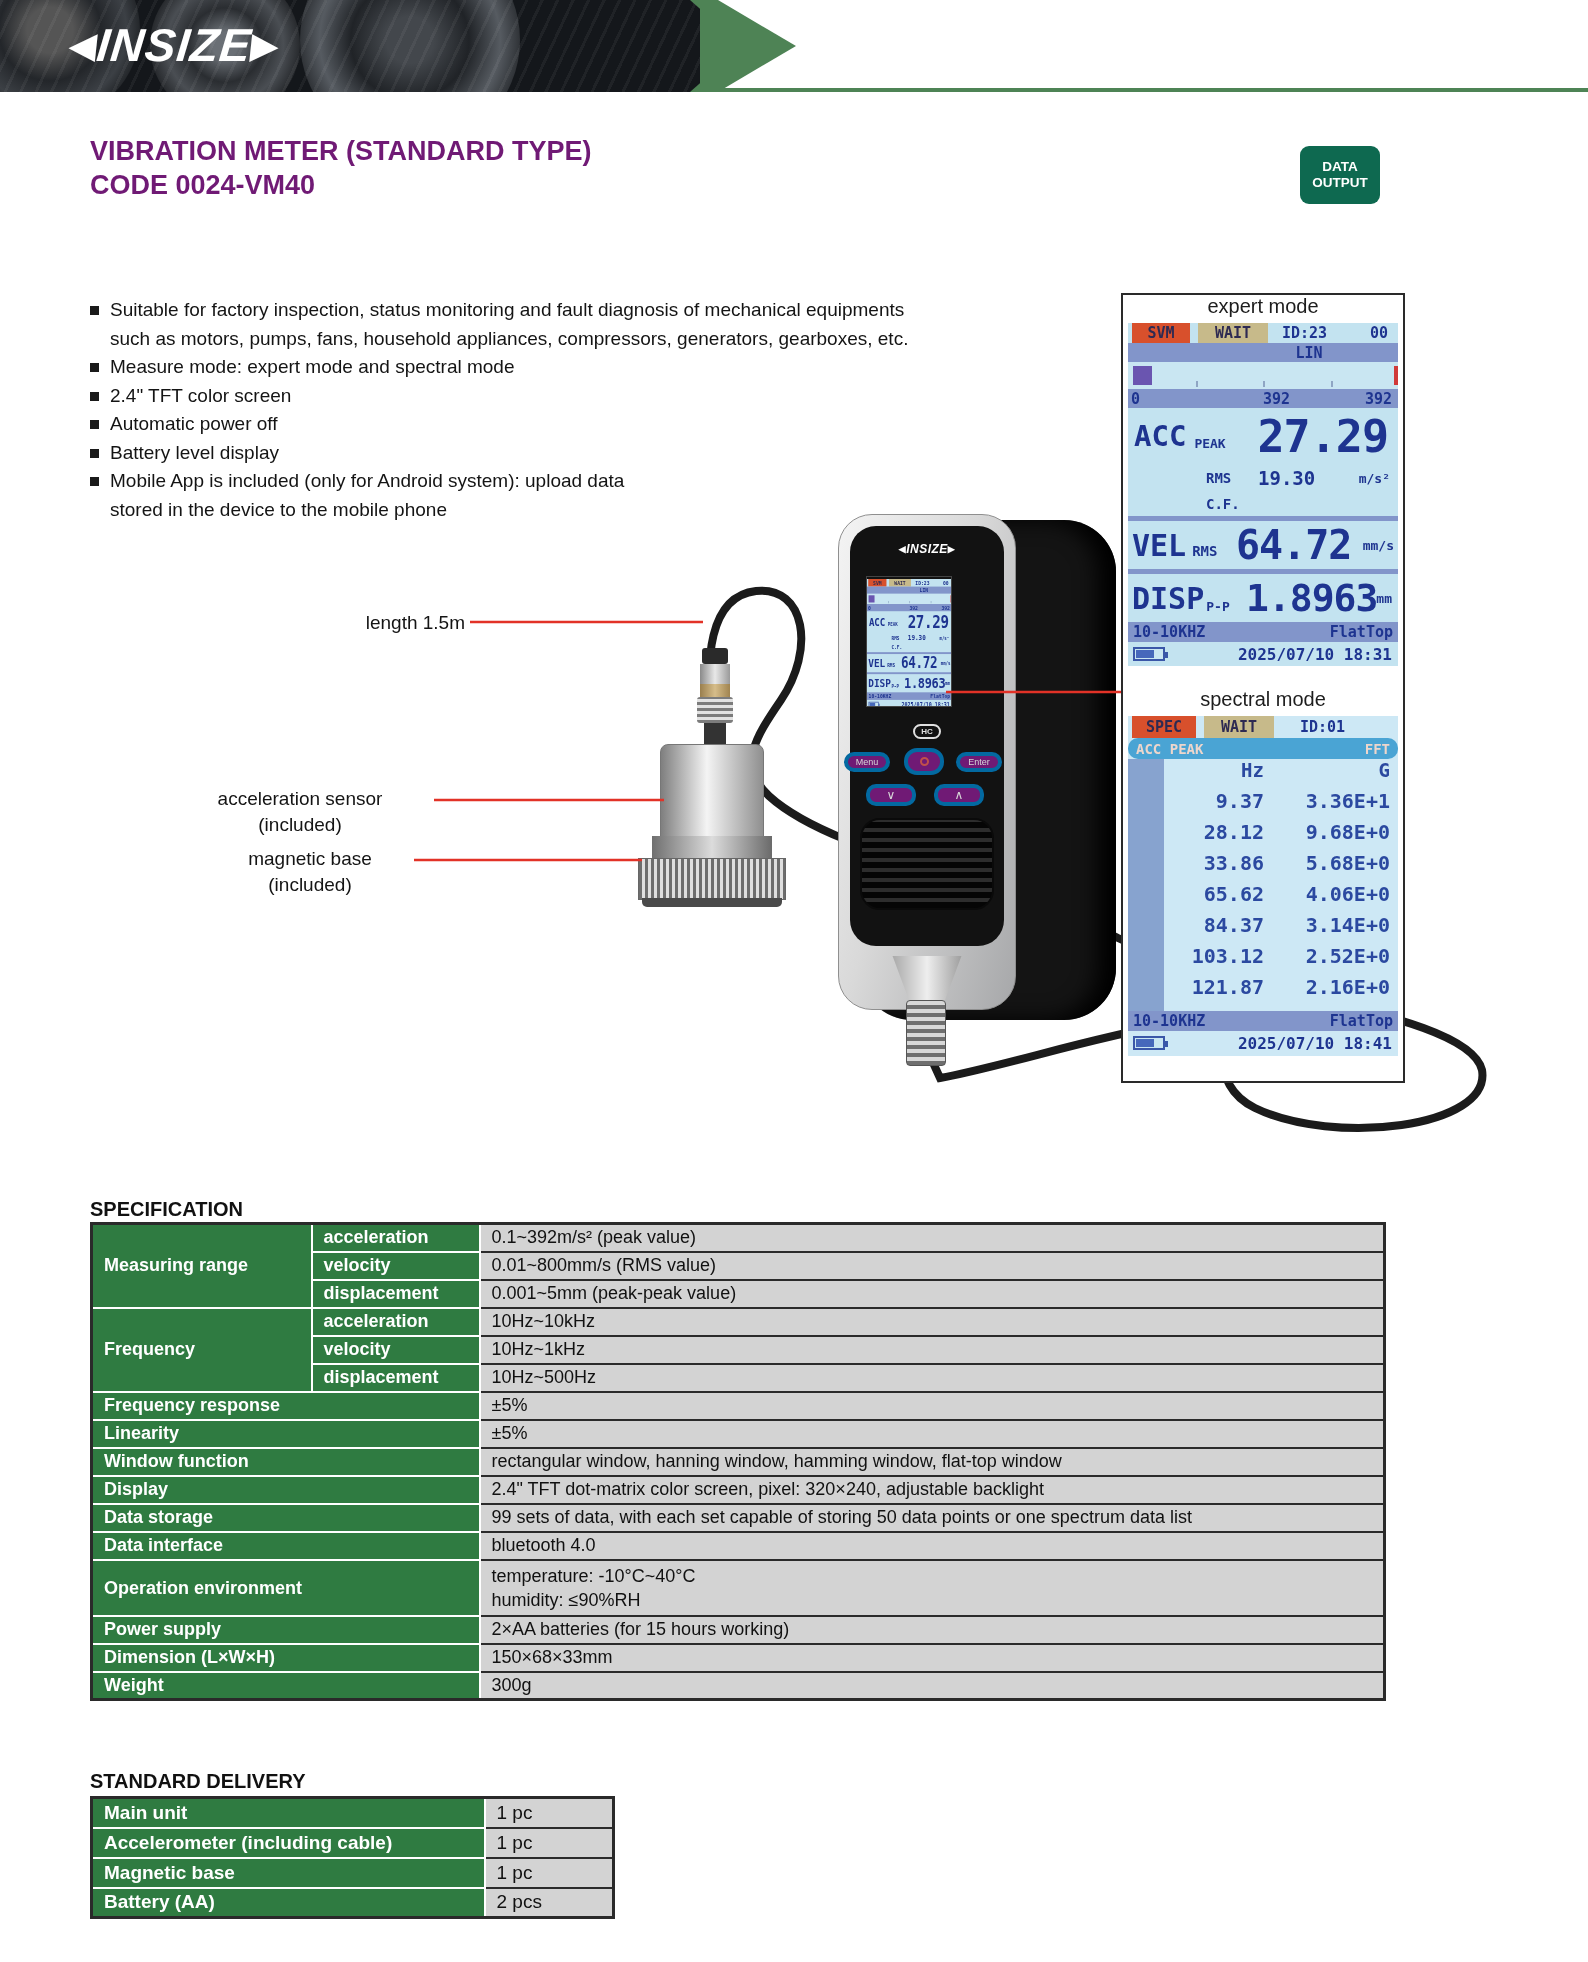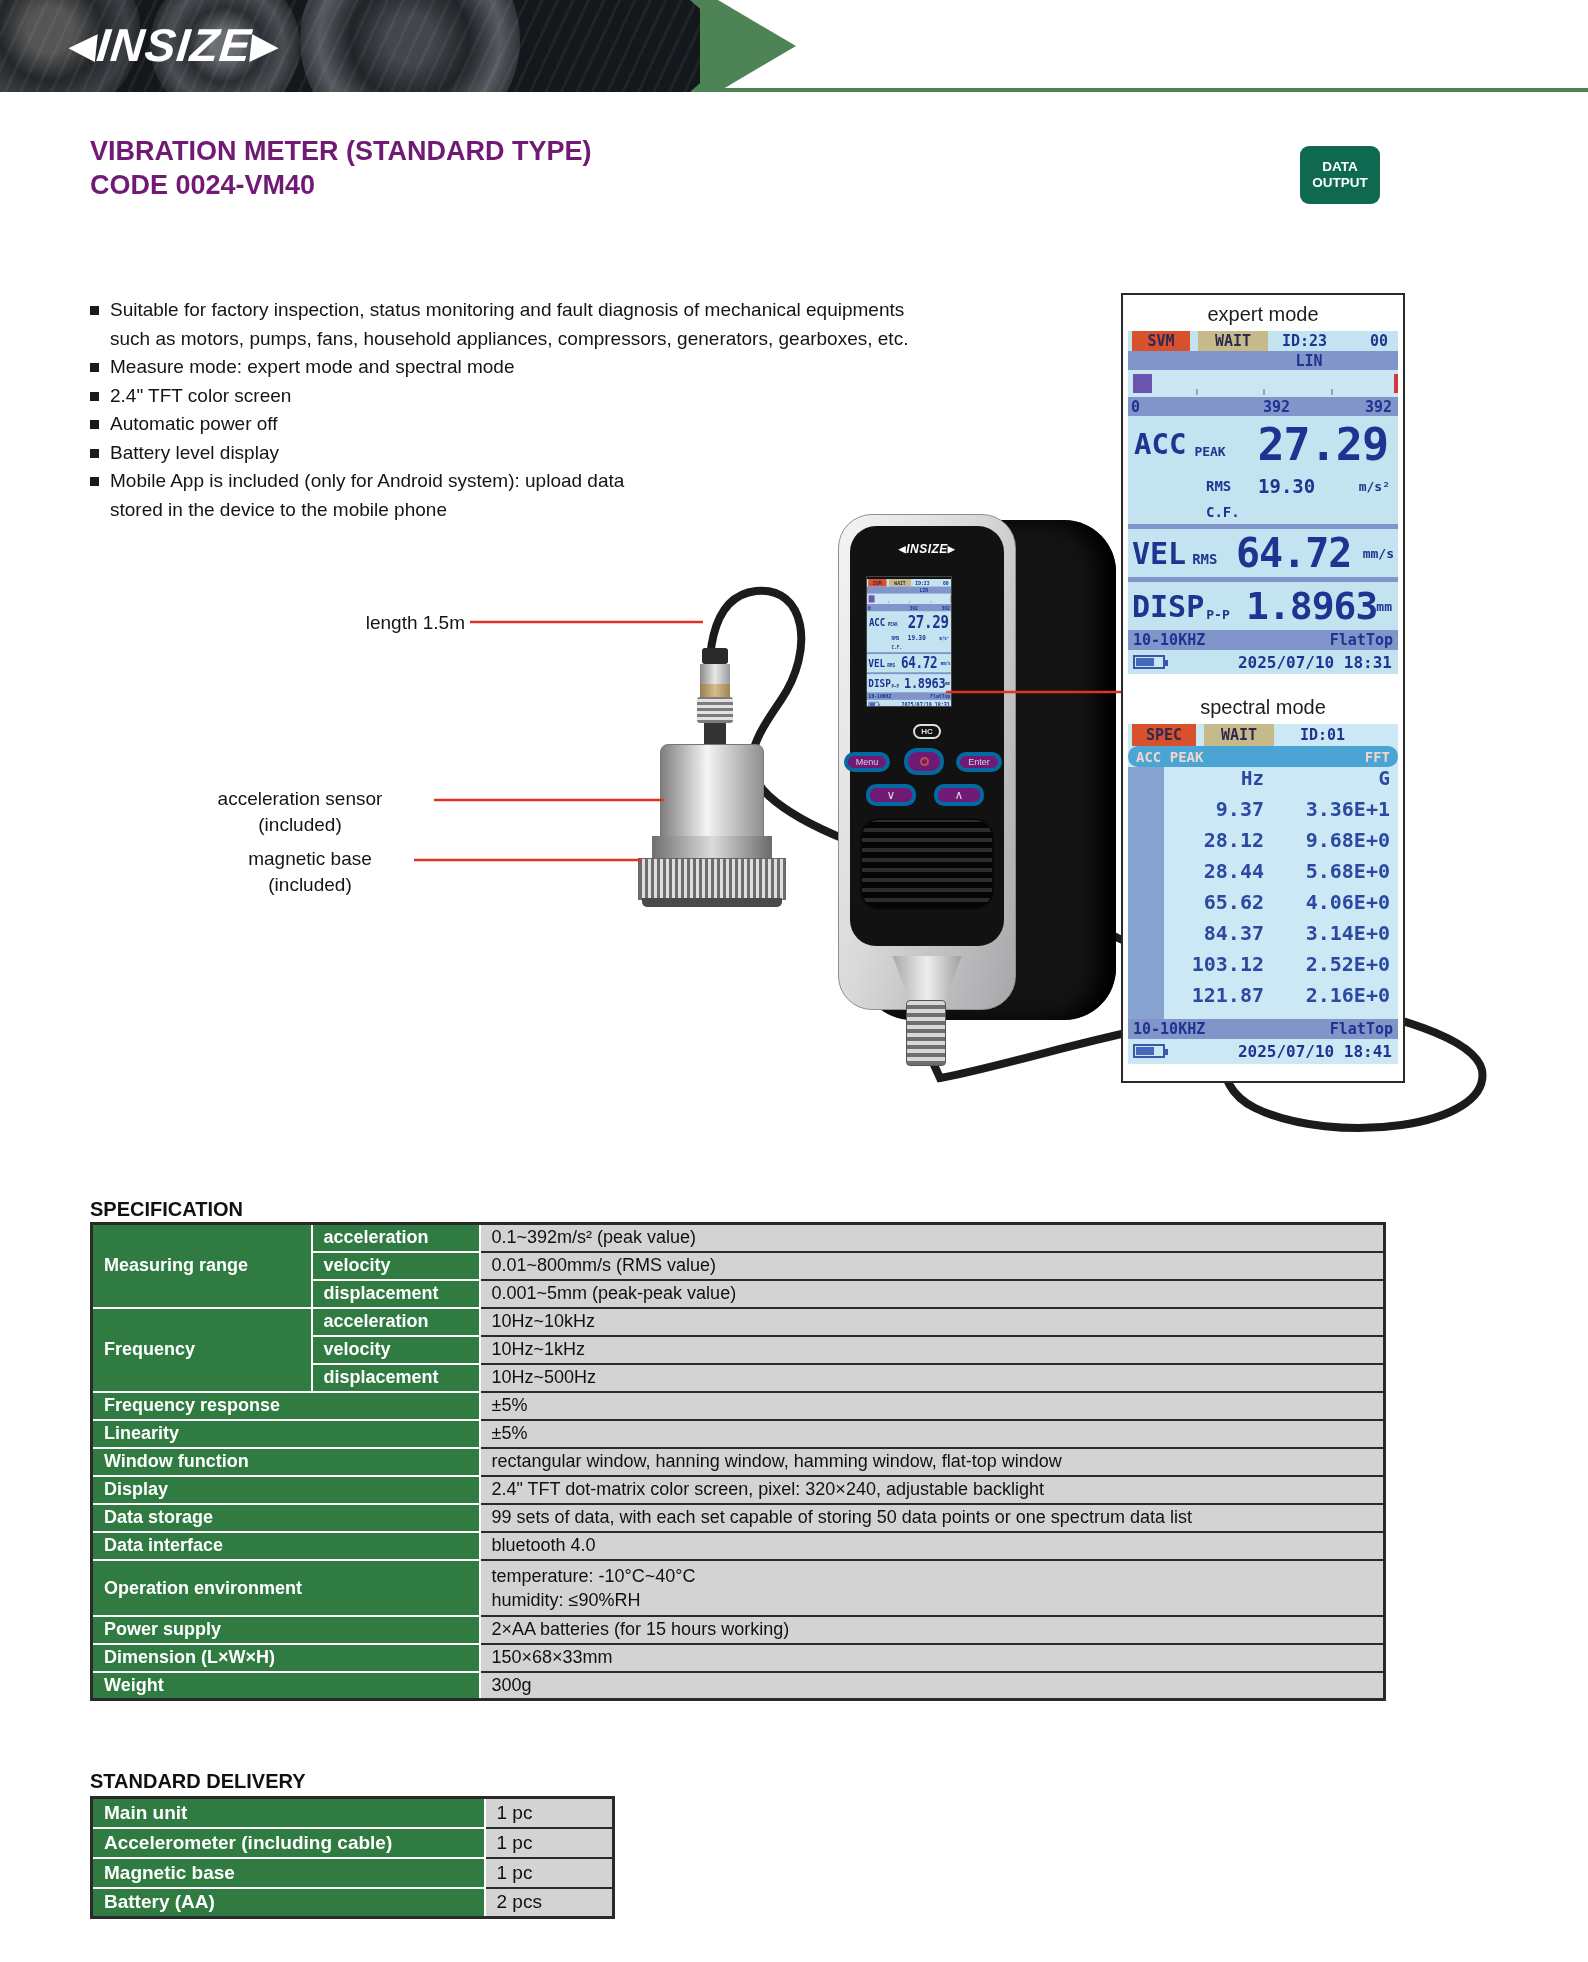--- a/index.html
+++ b/index.html
@@ -83,21 +83,21 @@
   .dev-speaker { position:absolute; left:30px; top:306px; width:134px; height:92px; border-radius:20px;
     background:repeating-linear-gradient(0deg,#050505 0 6px,#2d2d2d 6px 10px); border:2px solid #0a0a0a; }
   .dev-cone { position:absolute; left:56px; top:444px; width:82px; height:44px;
     background:linear-gradient(90deg,#9c9c9c,#eee 50%,#909090); clip-path:polygon(8% 0,92% 0,72% 100%,28% 100%); }
   .dev-conn { position:absolute; left:76px; top:488px; width:40px; height:66px; border-radius:4px;
     background:repeating-linear-gradient(0deg,#6f6f6f 0 4px,#d8d8d8 4px 8px); border:1px solid #555; }
 
   
   .panel { position:absolute; left:1121px; top:293px; width:284px; height:790px; border:2px solid #2a2a2a;
     background:#fff; z-index:5; }
-  .mode-title { text-align:center; font-size:20px; color:#1d1d1d; margin-top:8px; height:26px; }
+  .mode-title { text-align:center; font-size:20px; color:#1d1d1d; height:26px; }
   .screen { width:270px; margin:2px auto 0; background:#c3e3f0; font-family:"DejaVu Sans Mono", monospace;
     font-weight:bold; color:#1e3490; position:relative; overflow:hidden; }
   .exp-screen { height:343px; }
   .spe-screen { height:340px; }
   .scr-row { position:relative; display:flex; align-items:center; }
   .bluebar { background:#8295ca; }
   .tagred { background:#d8502c; color:#2e2a52; display:flex; align-items:center; justify-content:center; }
   .tagtan { background:#c7ba8a; color:#2e2a52; display:flex; align-items:center; justify-content:center; }
   .r-top { height:20px; font-size:15px; }
   .r-top .tagred { width:58px; height:100%; margin-left:4px; }
@@ -426,21 +426,21 @@
           </div>
           <div class="s-row">
               <span class="hz">9.37</span>
               <span class="g">3.36E+1</span>
             </div>
           <div class="s-row">
               <span class="hz">28.12</span>
               <span class="g">9.68E+0</span>
             </div>
           <div class="s-row">
-              <span class="hz">28.44</span>
+              <span class="hz">33.86</span>
               <span class="g">5.68E+0</span>
             </div>
           <div class="s-row">
               <span class="hz">65.62</span>
               <span class="g">4.06E+0</span>
             </div>
           <div class="s-row">
               <span class="hz">84.37</span>
               <span class="g">3.14E+0</span>
             </div>

